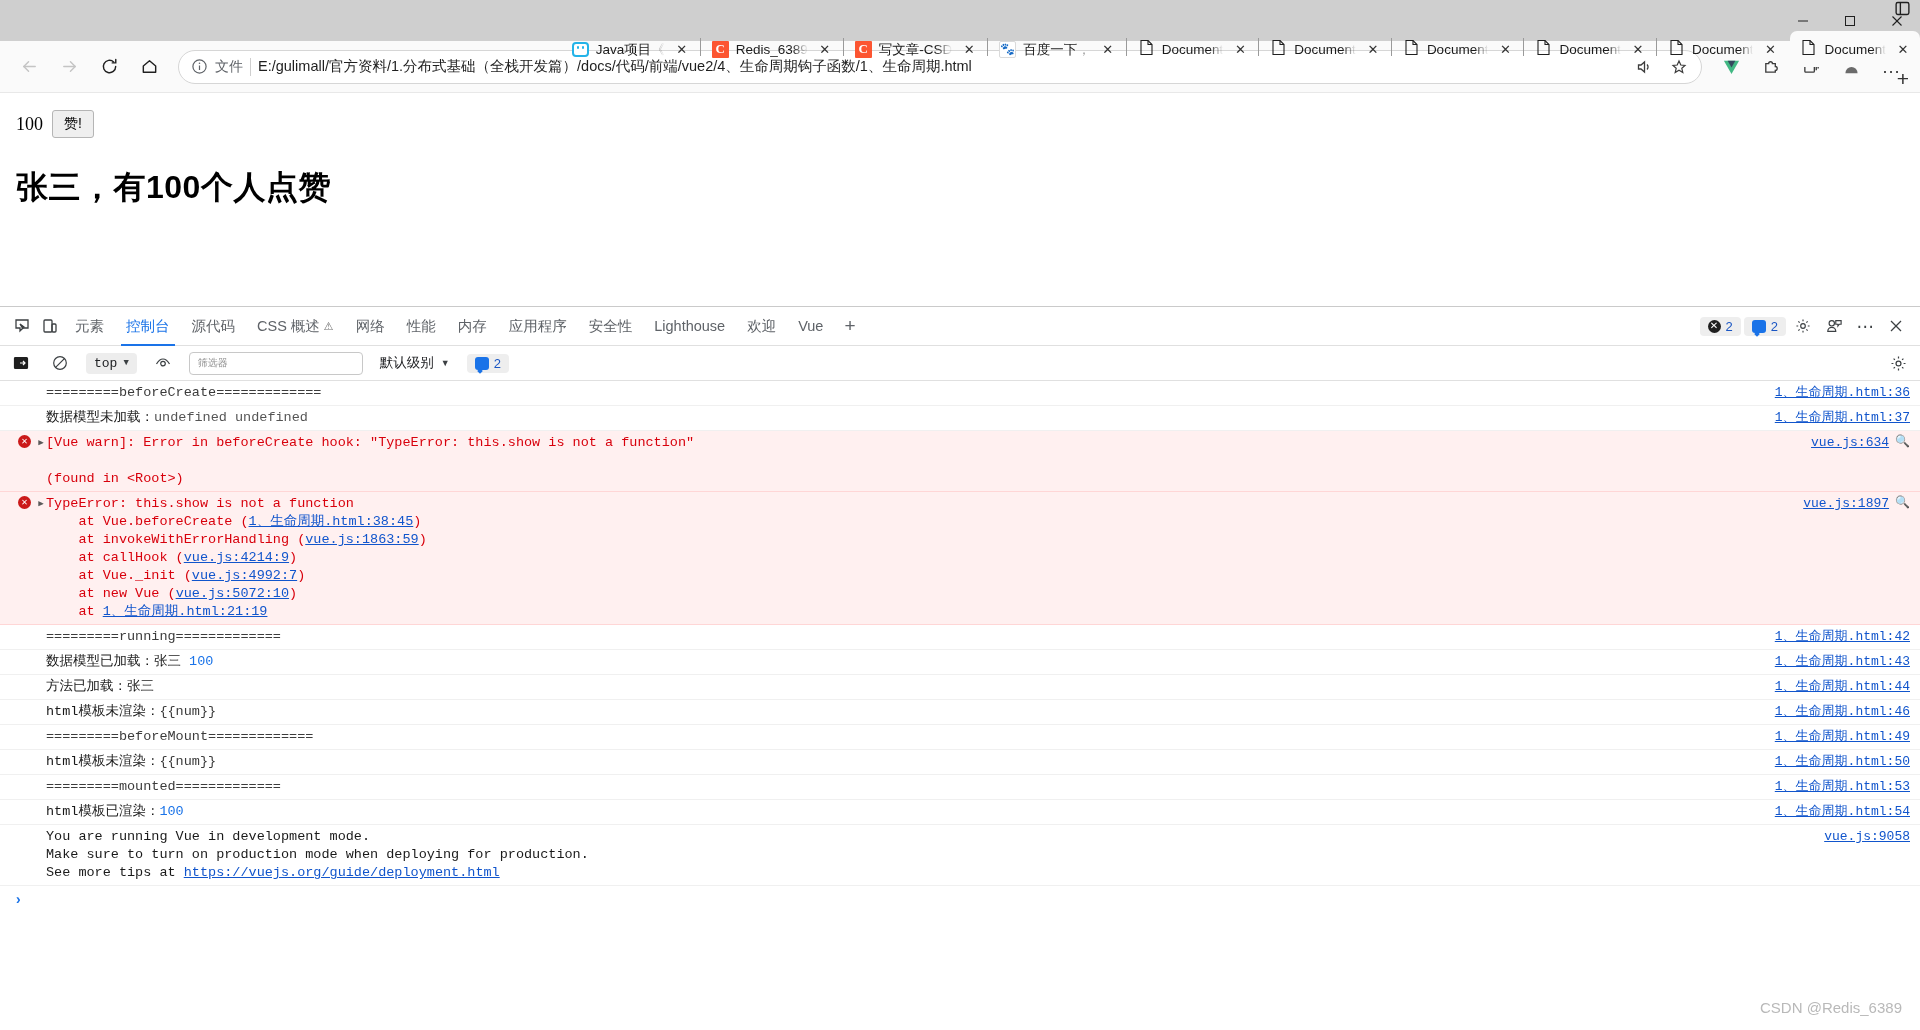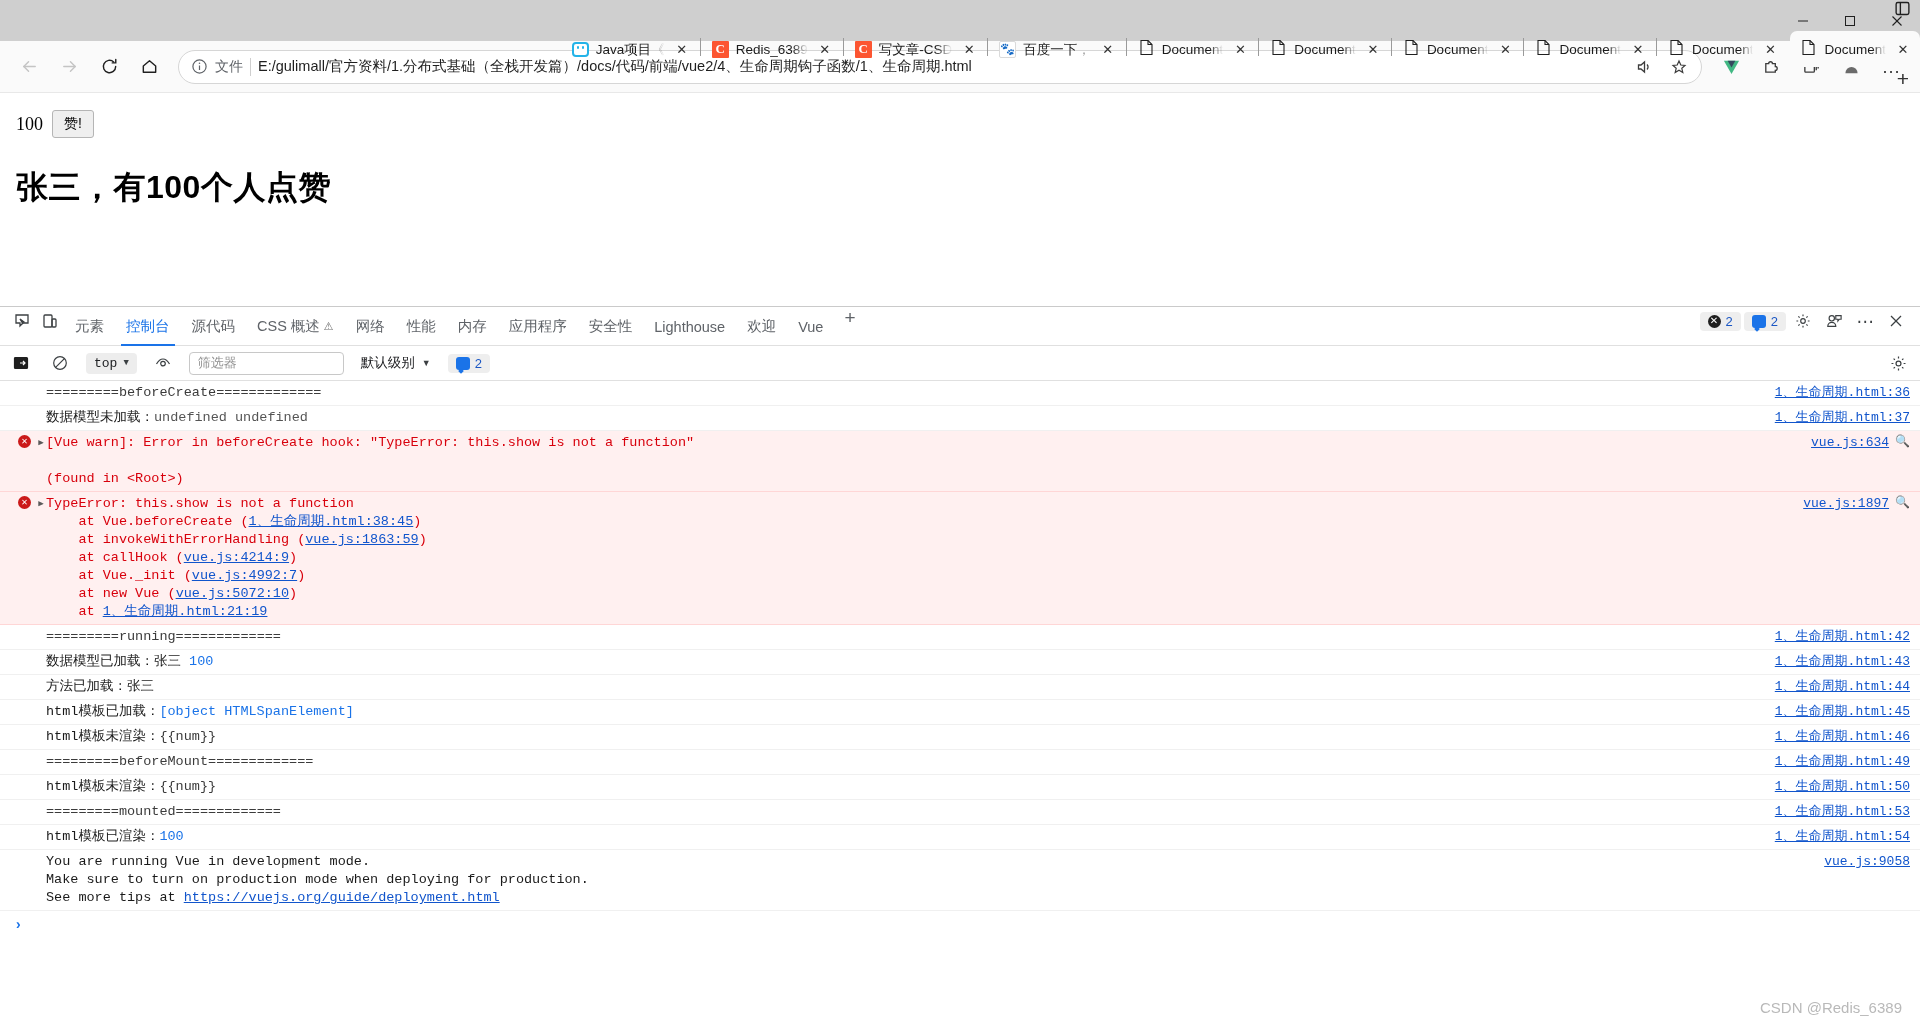--- a/index.html
+++ b/index.html
@@ -131,21 +131,21 @@
     letter-spacing: 0.5px;
   }
 
   
   .devtools {
     position: absolute; left: 0; right: 0; top: 306px; bottom: 0;
     background: #ffffff; border-top: 1px solid #cacaca;
     display: flex; flex-direction: column;
   }
   .dt-tabbar {
-    height: 39px; display: flex; align-items: flex-start; padding-left: 8px;
+    height: 39px; display: flex; align-items: center; padding-left: 8px;
     border-bottom: 1px solid #e0e0e0; flex: 0 0 39px; background: #fff;
   }
   .dt-iconbtn {
     width: 28px; height: 28px; display: flex; align-items: center;
     justify-content: center; color: #3c4043;
   }
   .dt-iconbtn svg { width: 16px; height: 16px; }
   .dt-tab {
     height: 39px; padding: 0 11px; display: flex; align-items: center;
     font-size: 14.5px; color: #5f6368; position: relative; gap: 4px;
@@ -190,22 +190,22 @@
     justify-content: center; color: #3c4043;
   }
   .dt-toolbar .tb-icon svg { width: 16px; height: 16px; }
   .ctx-select {
     display: flex; align-items: center; gap: 6px; background: #ededed;
     border-radius: 4px; padding: 3px 8px; font-size: 13px; color: #202124;
     font-family: "Liberation Mono", monospace;
   }
   .caret { font-size: 9px; color: #3c4043; }
   .filter-input {
-    width: 155px; height: 23px; border: 1px solid #c8c8c8; border-radius: 4px;
-    background: #fff; font-size: 13px; color: #909090; padding: 0 8px;
+    width: 174px; height: 23px; border: 1px solid #c8c8c8; border-radius: 4px;
+    background: #fff; font-size: 10px; color: #909090; padding: 0 8px;
     display: flex; align-items: center;
   }
   .level-select {
     display: flex; align-items: center; gap: 7px; font-size: 13.5px;
     color: #202124; padding: 0 4px;
   }
   .dt-settings {
     margin-left: auto; width: 28px; height: 28px; display: flex;
     align-items: center; justify-content: center; color: #3c4043;
   }
@@ -659,27 +659,20 @@
       </div>
       <div class="crow">
         <div class="gutter"></div>
         <div class="msg"><span>方法已加载：张三</span></div>
         <div class="srcwrap">
           <a class="src">1、生命周期.html:44</a>
         </div>
       </div>
       <div class="crow">
         <div class="gutter"></div>
-        <div class="msg"><span>html模板已加载：</span><span class="tok-obj">[object HTMLSpanElement]</span></div>
-        <div class="srcwrap">
-          <a class="src">1、生命周期.html:45</a>
-        </div>
-      </div>
-      <div class="crow">
-        <div class="gutter"></div>
         <div class="msg"><span>html模板未渲染：</span><span class="tok-gray">{{num}}</span></div>
         <div class="srcwrap">
           <a class="src">1、生命周期.html:46</a>
         </div>
       </div>
       <div class="crow">
         <div class="gutter"></div>
         <div class="msg"><span class="tok-gray">=========beforeMount=============</span></div>
         <div class="srcwrap">
           <a class="src">1、生命周期.html:49</a>

